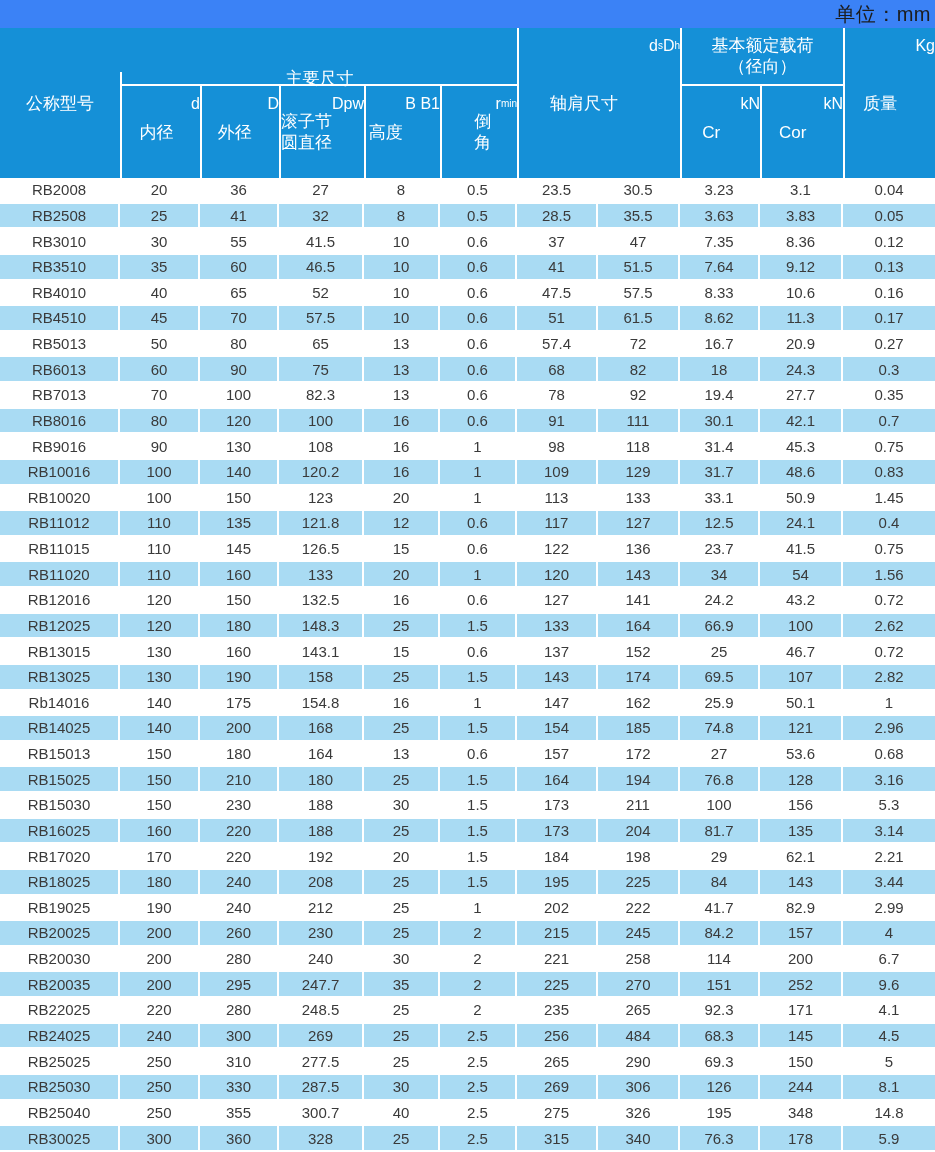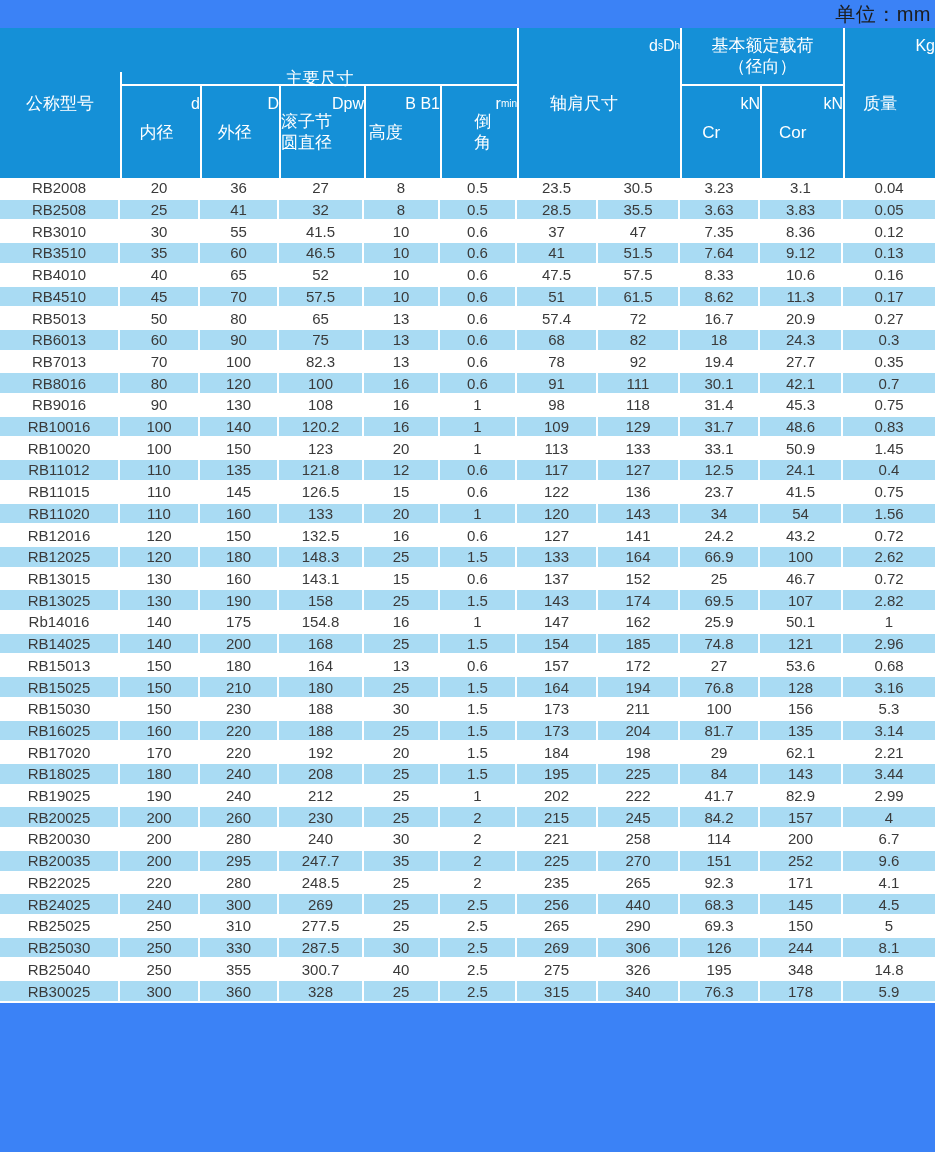--- a/index.html
+++ b/index.html
@@ -73,21 +73,21 @@
     font-size: 16px;
   }
   .hl { display: block; }
   sub { font-size: 10px; line-height: 1; }
   .load-lines { line-height: 21px; }
   .load-lines span { display: block; }
 
   
   table.spec {
     width: 935px;
-    height: 825px;
+    height: 974px;
     border-collapse: separate;
     border-spacing: 0;
     table-layout: fixed;
   }
   table.spec td {
     box-sizing: border-box;
     text-align: center;
     vertical-align: middle;
     font-size: 15px;
     color: #3a3a3a;
@@ -652,21 +652,21 @@
           <td>4.1</td>
         </tr>
         <tr>
           <td>RB24025</td>
           <td>240</td>
           <td>300</td>
           <td>269</td>
           <td>25</td>
           <td>2.5</td>
           <td>256</td>
-          <td>440</td>
+          <td>484</td>
           <td>68.3</td>
           <td>145</td>
           <td>4.5</td>
         </tr>
         <tr>
           <td>RB25025</td>
           <td>250</td>
           <td>310</td>
           <td>277.5</td>
           <td>25</td>

